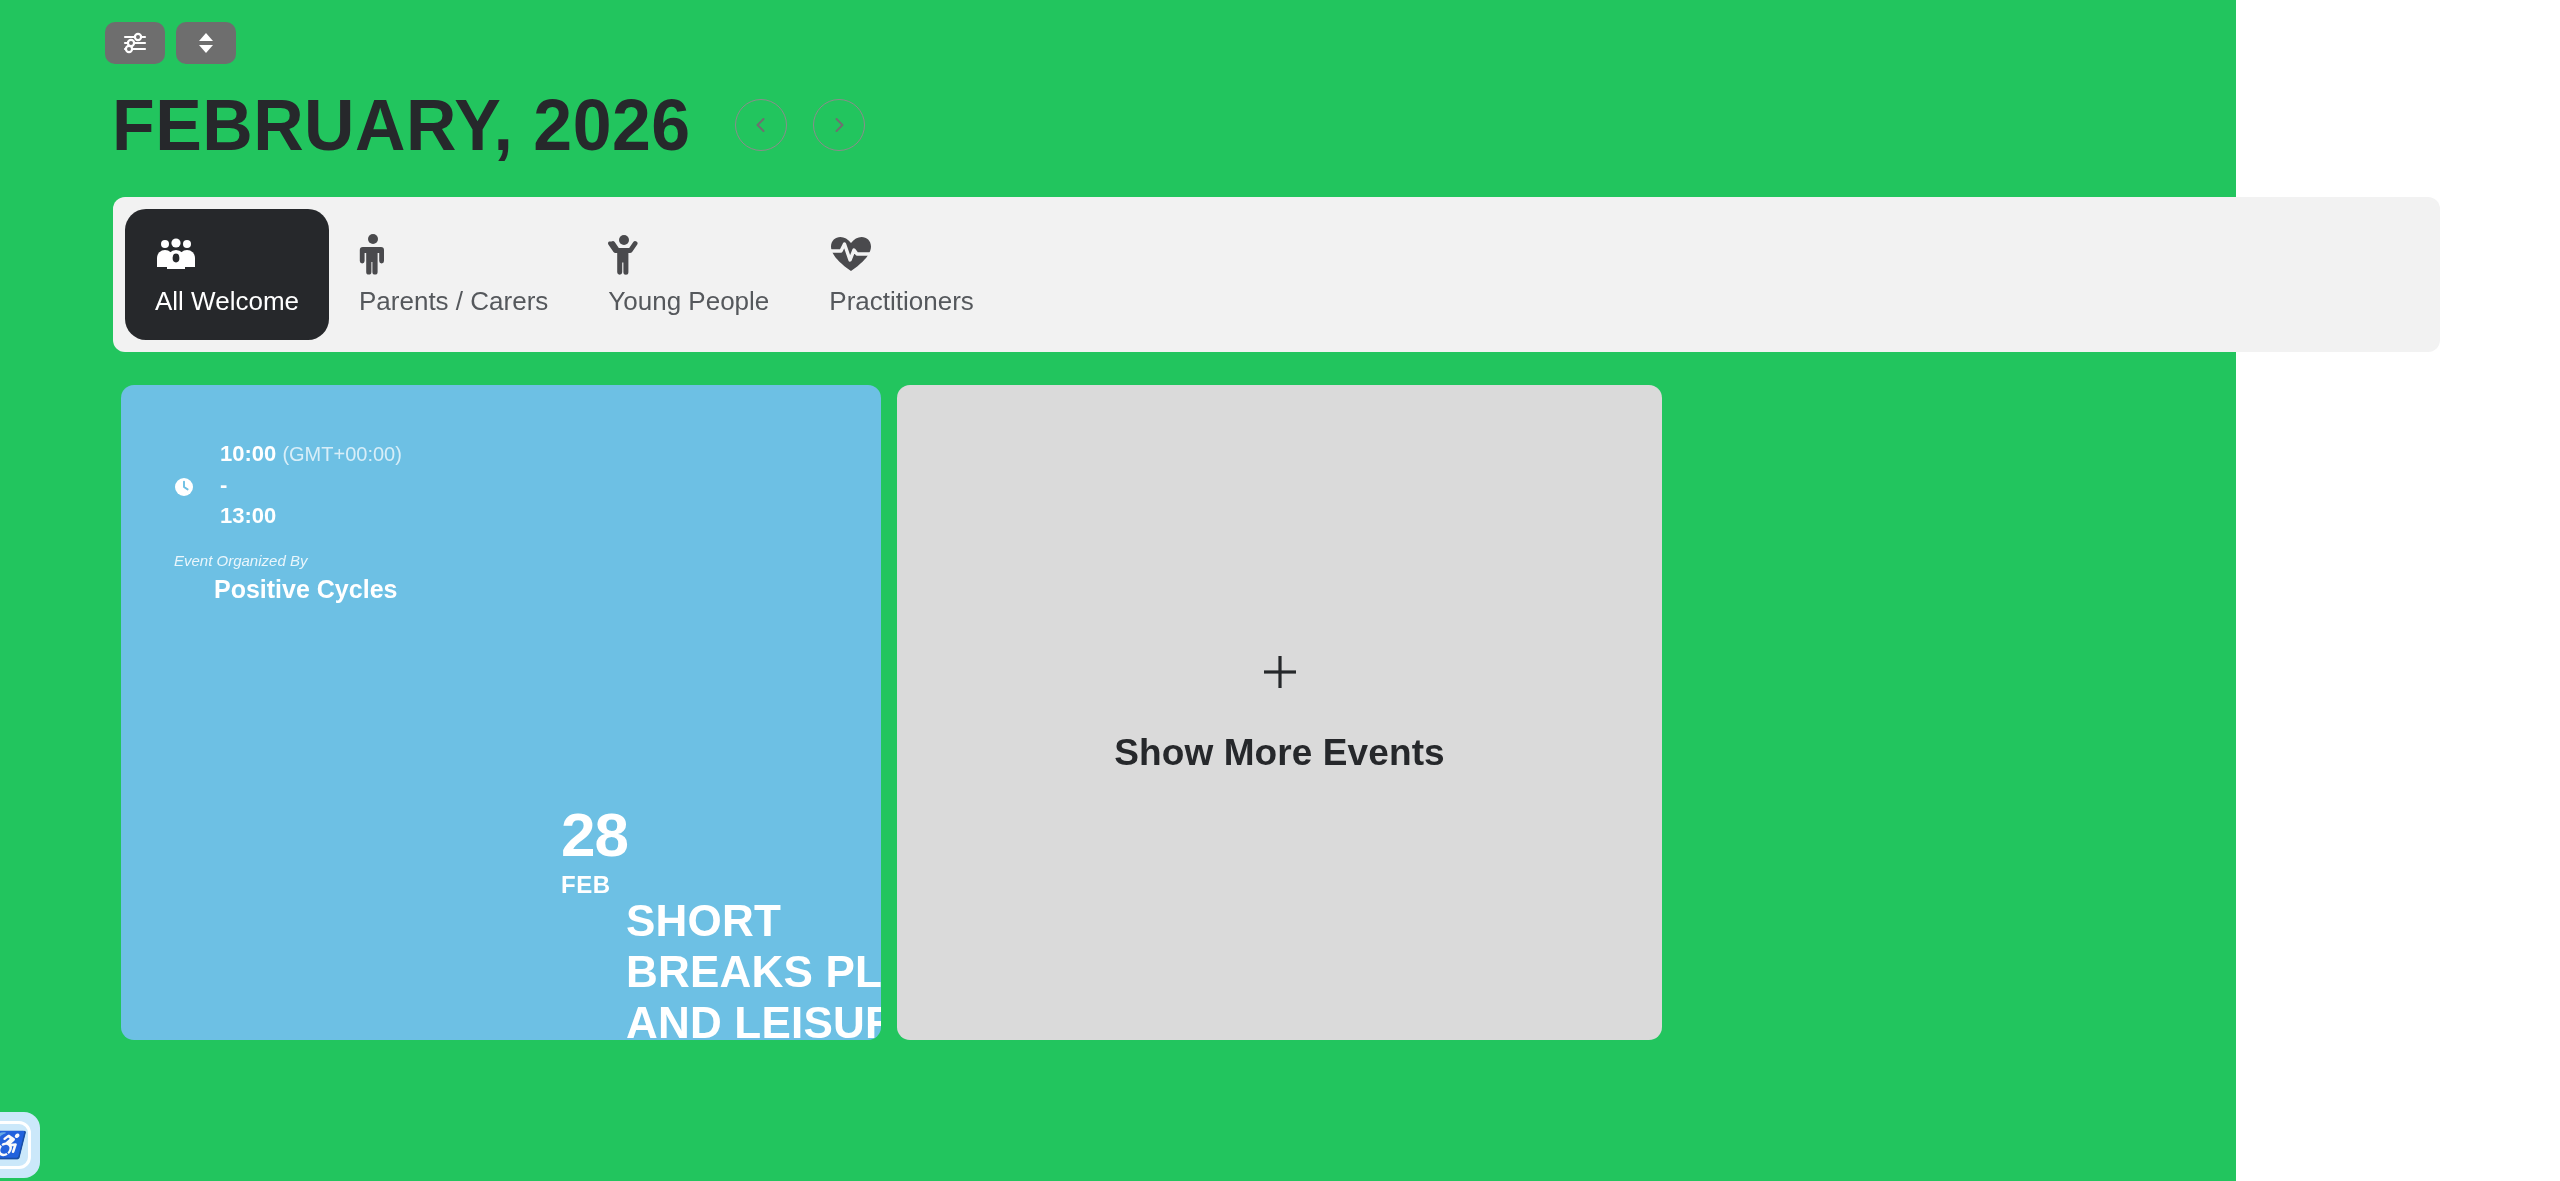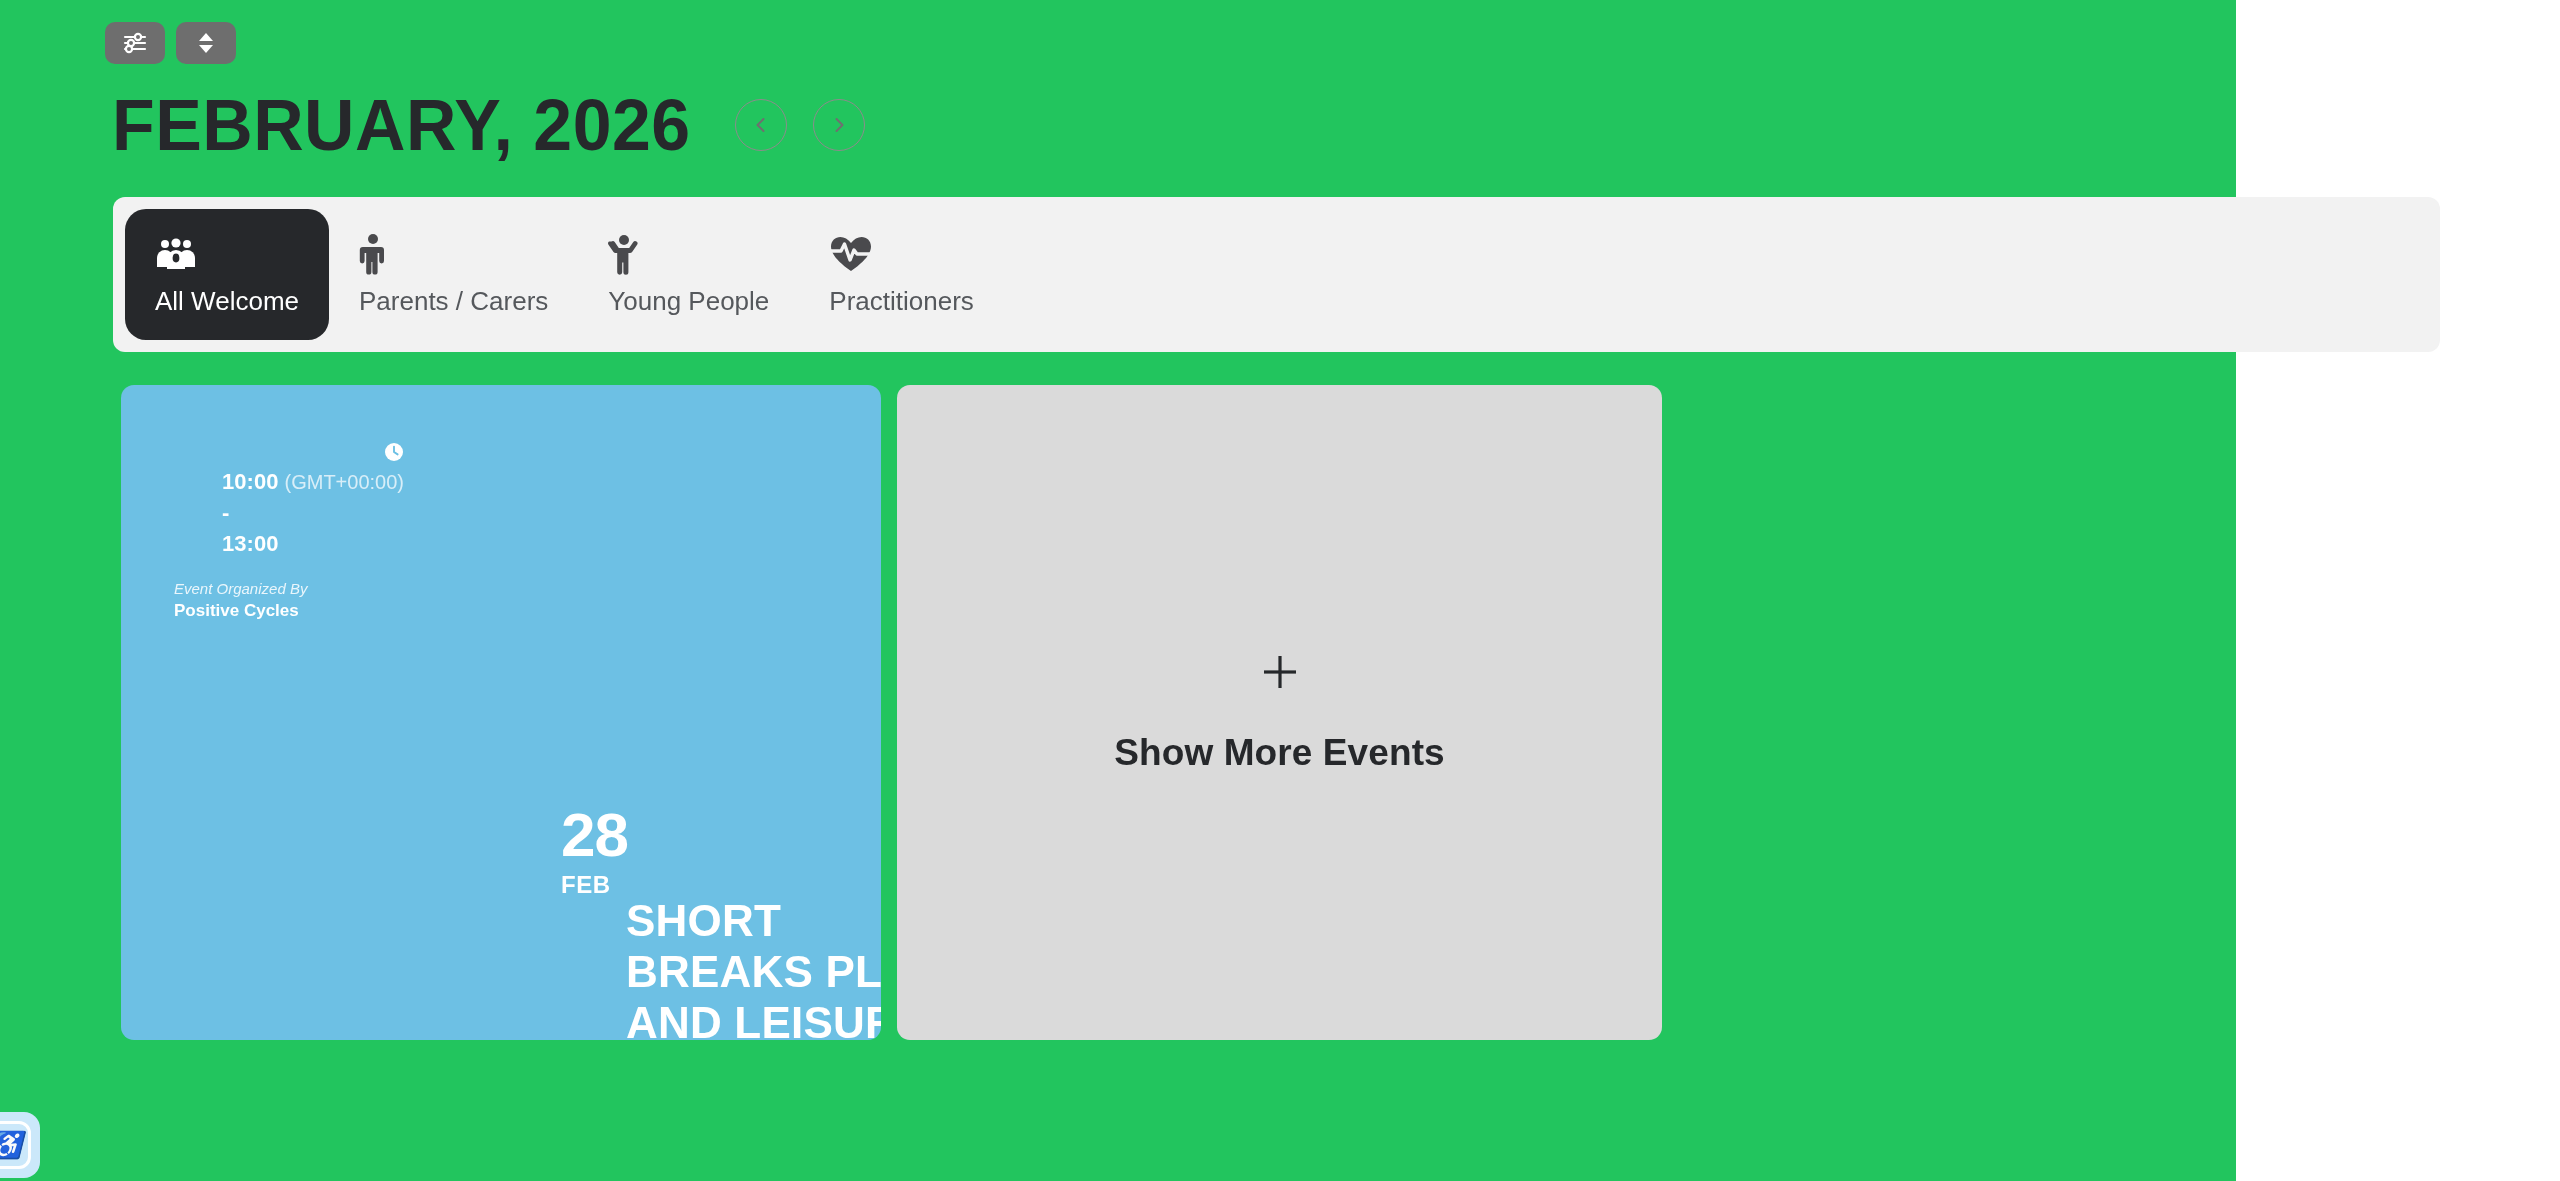--- a/index.html
+++ b/index.html
@@ -141,23 +141,22 @@
   }
   .event-meta {
     position: absolute;
     left: 53px;
     top: 53px;
     width: 230px;
     color: #ffffff;
   }
   .time-line {
     display: flex;
-    align-items: flex-end;
-    gap: 4px;
-    flex-direction: column;
+    align-items: center;
+    gap: 26px;
   }
   .clock-icon {
     flex: 0 0 auto;
     margin-top: 4px;
     color: #ffffff;
   }
   .clock-icon svg { display: block; }
   .time-block {
     font-size: 22px;
     line-height: 1.42;
@@ -170,24 +169,25 @@
   }
   .time-dash, .time-end { display: block; font-weight: 600; }
   .organized-label {
     margin-top: 18px;
     font-style: italic;
     font-size: 15px;
     color: #eaf6fc;
     line-height: 1.4;
   }
   .organizer-name {
-    font-size: 17px;
+    font-size: 25px;
     font-weight: 600;
     line-height: 1.45;
     color: #ffffff;
+    margin-left: 40px;
   }
 
   .event-date {
     position: absolute;
     left: 440px;
     top: 425px;
     color: #ffffff;
   }
   .date-day {
     font-family: "Liberation Sans Narrow", "Liberation Sans", sans-serif;

